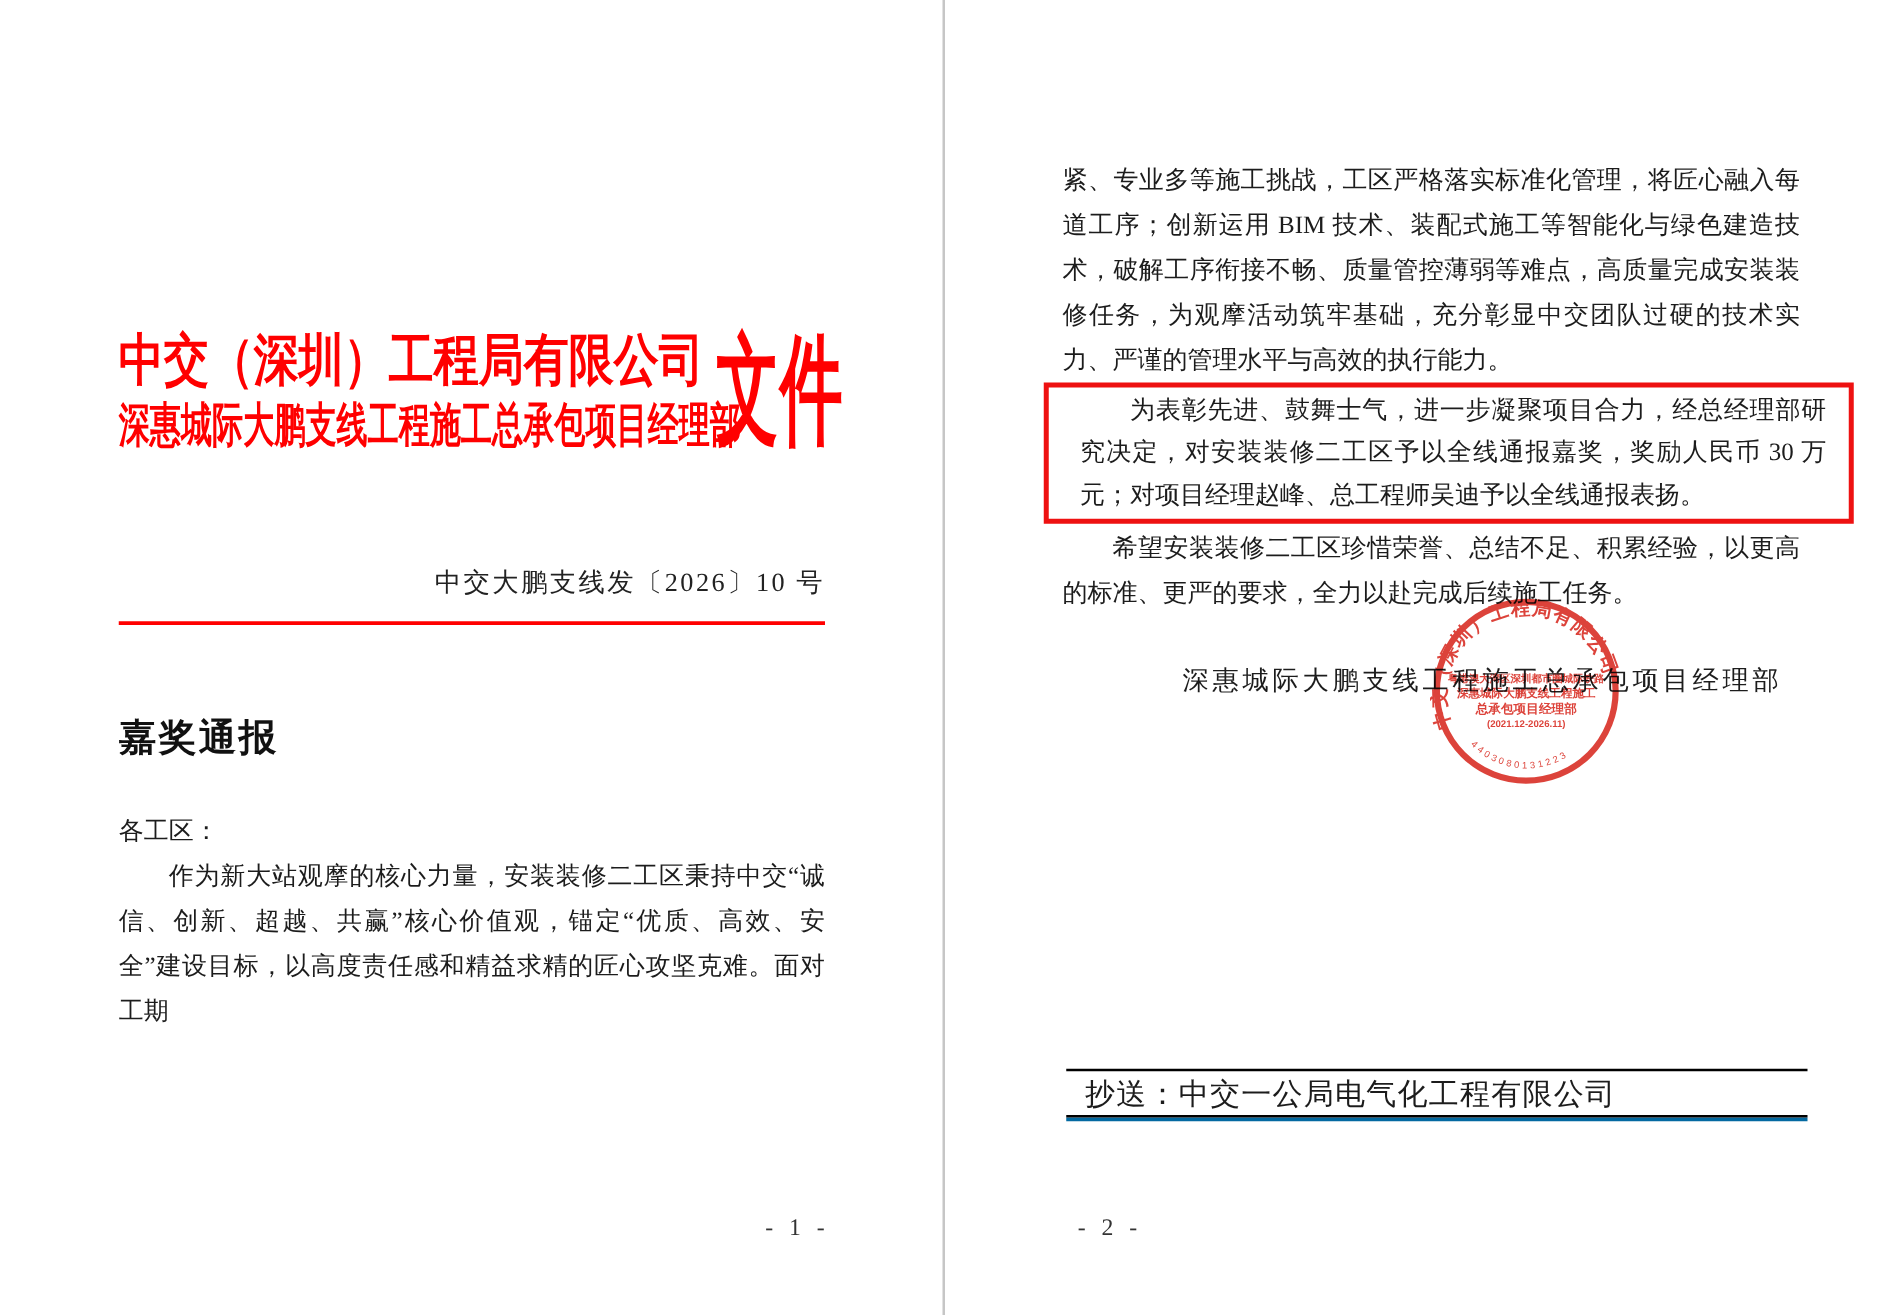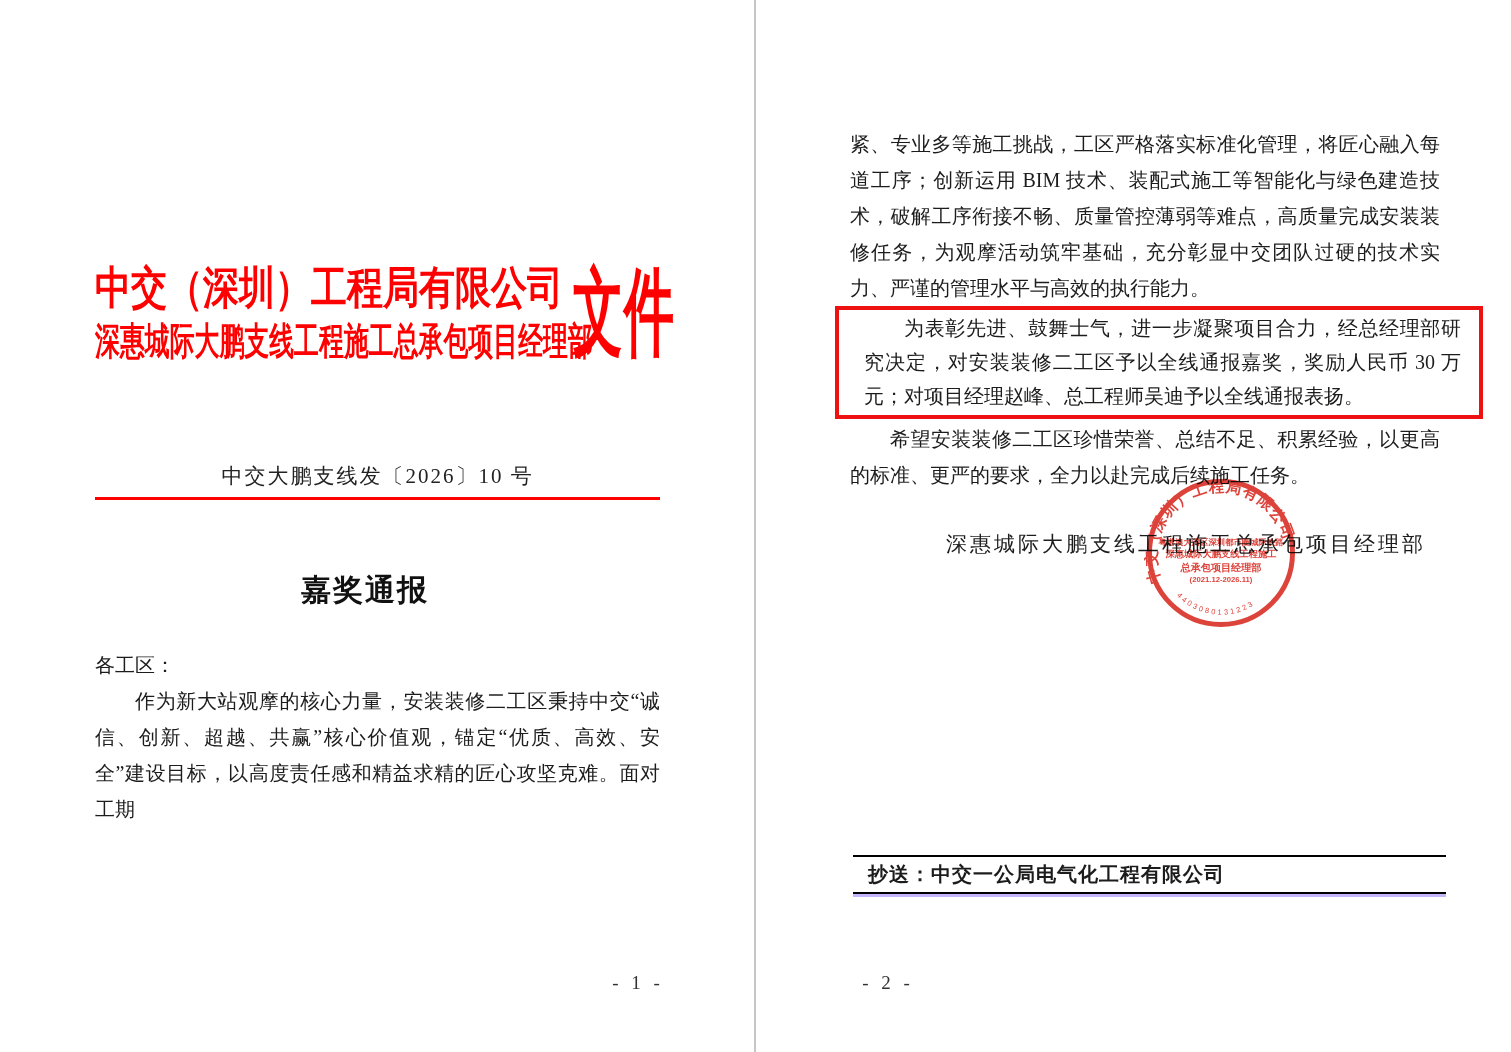--- a/index.html
+++ b/index.html
@@ -34,30 +34,30 @@
     font-size: 38px; font-weight: bold; white-space: nowrap;
     transform: scaleX(0.655); transform-origin: left center; line-height: 46px;
     margin-top: 4px;
   }
   .file-word {
     font-size: 96px; font-weight: bold; white-space: nowrap;
     transform: scaleX(0.52); transform-origin: left center;
     line-height: 102px; letter-spacing: 2px;
   }
   .doc-number {
-    position: absolute; left: 95px; top: 462px; width: 565px;
-    text-align: center; font-size: 21px; letter-spacing: 2px; color: #222;
+    position: absolute; left: 95px; top: 452px; width: 565px;
+    text-align: right; font-size: 21px; letter-spacing: 2px; color: #222;
   }
   .red-separator {
     position: absolute; left: 95px; top: 497px; width: 565px; height: 3px;
     background: #ff0000;
   }
   .doc-title {
     position: absolute; left: 95px; top: 570px; width: 540px;
-    text-align: center; font-size: 30px; font-weight: bold; color: #111;
+    text-align: left; font-size: 30px; font-weight: bold; color: #111;
     letter-spacing: 2px;
   }
   .body-text {
     font-size: 20px; line-height: 36px; color: #1c1c1c;
     text-align: justify;
   }
   .left-body { position: absolute; left: 95px; top: 647px; width: 565px; }
   .indent { text-indent: 2em; }
   .page-num {
     position: absolute; font-size: 19px; color: #333; letter-spacing: 4px;
@@ -85,22 +85,22 @@
   }
   .stamp {
     position: absolute; left: 388px; top: 476px; width: 154px; height: 154px;
     color: #d8291f; opacity: 0.88; mix-blend-mode: multiply;
   }
   .stamp svg { width: 100%; height: 100%; }
   .stamp text { fill: #d8291f; font-family: "Liberation Sans", sans-serif; }
 
   .footer-block {
     position: absolute; left: 97px; top: 855px; width: 593px;
-    border-top: 2px solid #000; border-bottom: 3px solid #c4b5fd;
-    font-size: 20px; color: #1c1c1c; font-weight: bold;
+    border-top: 2px solid #000; border-bottom: 3px solid #0369a1;
+    font-size: 24px; color: #1c1c1c;
   }
   .footer-row1 {
     height: 37px; display: flex; align-items: center;
     padding-left: 15px; letter-spacing: 1px;
     border-bottom: 2px solid #000;
   }
   .footer-row2 {
     height: 37px; display: flex; align-items: center; justify-content: space-between;
     padding-left: 15px; letter-spacing: 1px;
   }

